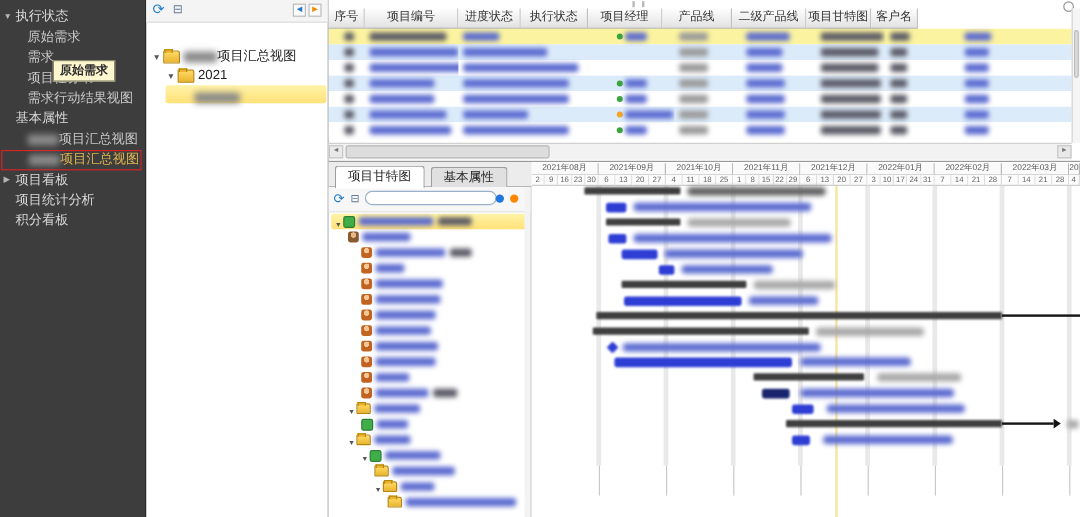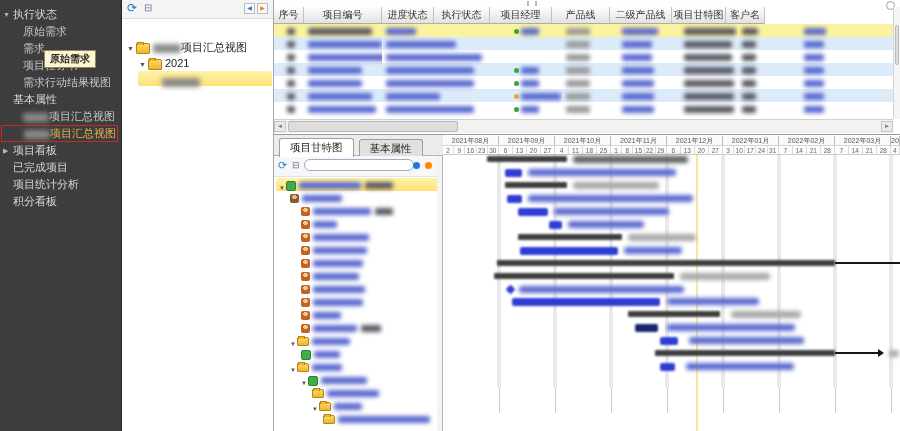--- a/index.html
+++ b/index.html
@@ -104,21 +104,20 @@
     <div class="snav" id="snav">
         <div class="sitem section"><span class="sarrow">▼</span><span>执行状态</span></div>
         <div class="sitem item"><span>原始需求</span></div>
         <div class="sitem item"><span>需求</span></div>
         <div class="sitem item"><span>项目任务书</span></div>
         <div class="sitem item"><span>需求行动结果视图</span></div>
         <div class="sitem section"><span>基本属性</span></div>
         <div class="sitem item"><span class="rd sb" style="width: 26px;"></span><span>项目汇总视图</span></div>
         <div class="sitem item sel"><span class="rd sb" style="width: 26px;"></span><span>项目汇总视图</span></div>
         <div class="sitem section"><span class="sarrow">▶</span><span>项目看板</span></div>
-        <div class="sitem section"><span>已完成项目</span></div>
         <div class="sitem section"><span>项目统计分析</span></div>
         <div class="sitem section"><span>积分看板</span></div>
       </div>
     <div class="tooltip">
       <span>原始需求</span>
     </div>
   </div>
 
   <div class="mid">
     <div class="mtb">

